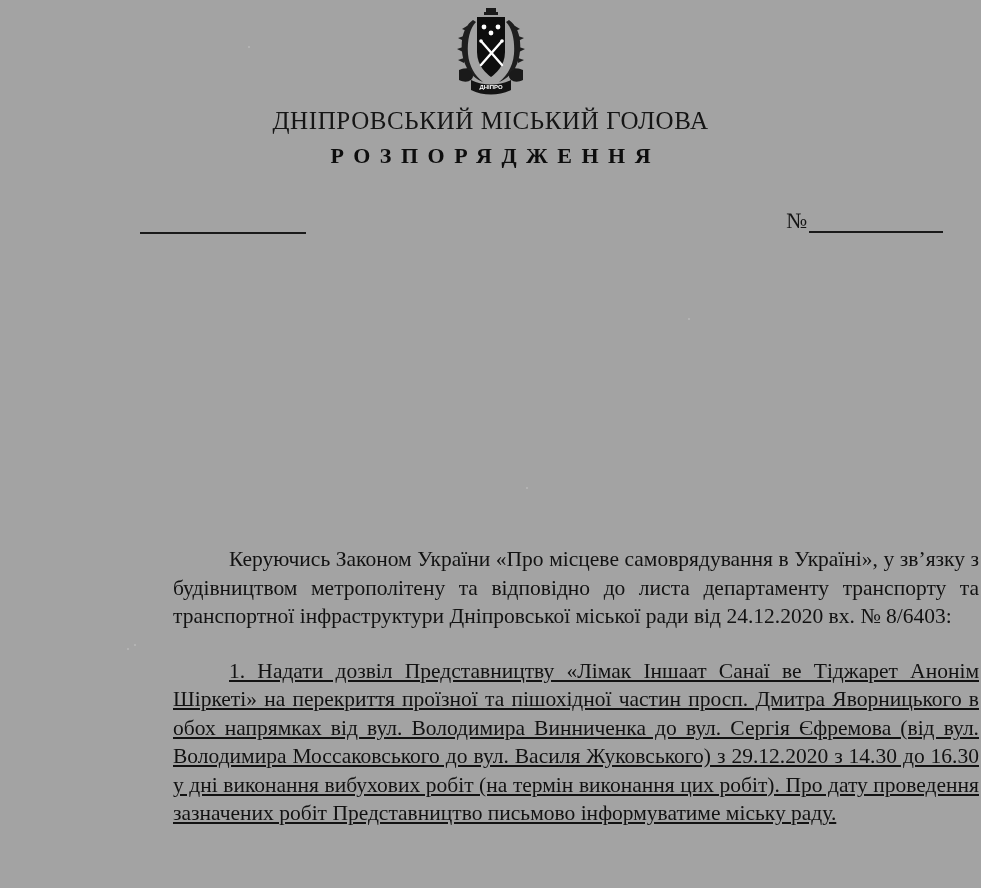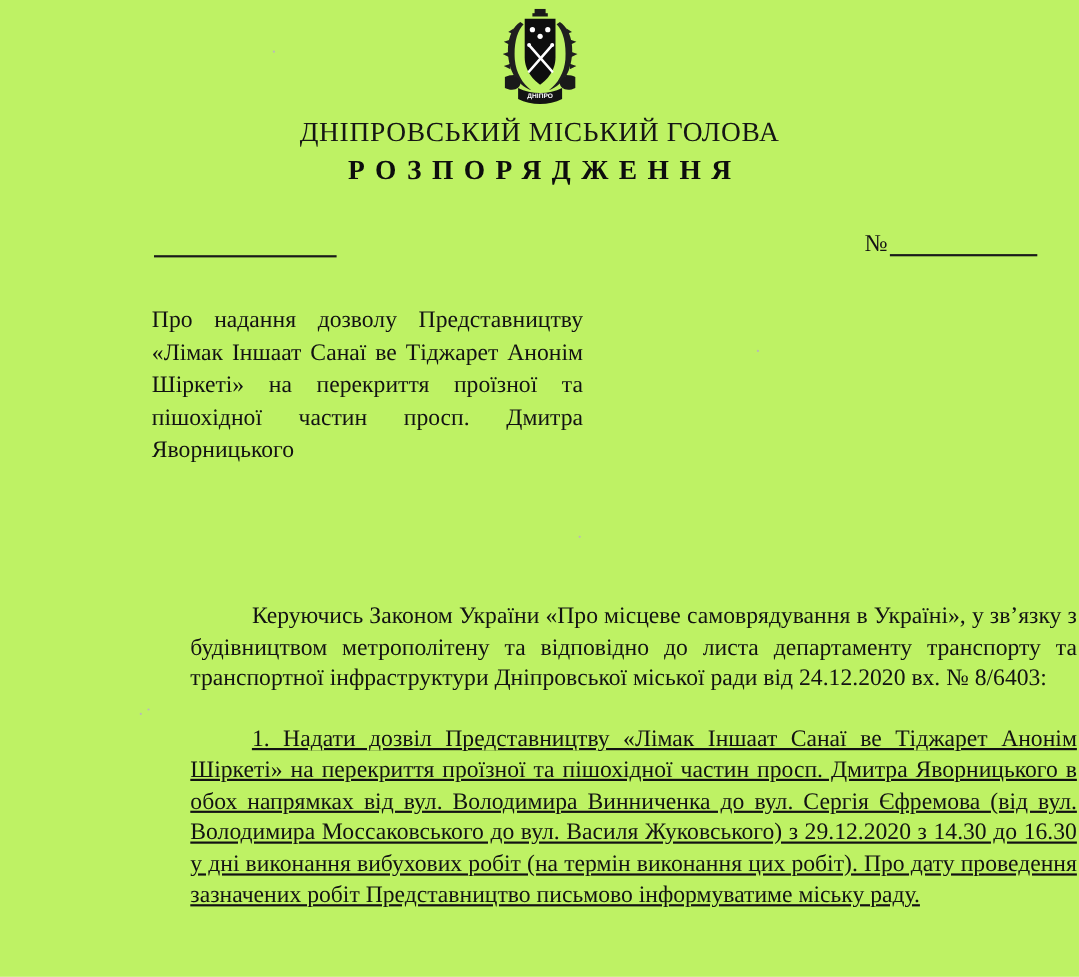--- a/index.html
+++ b/index.html
@@ -14,21 +14,21 @@
     overflow: hidden;
     font-family: "Liberation Serif", "DejaVu Serif", serif;
     color: #111111;
     position: relative;
   }
 
   .page {
     position: relative;
     width: 981px;
     height: 888px;
-    background: #bef264;
+    background: #a3a3a3;
   }
 
   
   .emblem-wrap {
     position: absolute;
     left: 0;
     right: 0;
     top: 8px;
     display: flex;
     justify-content: center;
@@ -49,21 +49,21 @@
   }
   .org-title {
     font-size: 25px;
     line-height: 30px;
     letter-spacing: 0.6px;
     color: #151515;
     white-space: nowrap;
   }
   .doc-type {
     margin-top: 5px;
-    font-size: 25px;
+    font-size: 22px;
     line-height: 30px;
     font-weight: bold;
     letter-spacing: 9.5px;
     text-indent: 9.5px;
     color: #0d0d0d;
     white-space: nowrap;
   }
 
   
   .meta-row {
@@ -192,23 +192,20 @@
   </div>
 
   <div class="meta-row">
     <div class="rule-date"></div>
     <div class="num-group">
       <span class="num-label">№</span>
       <span class="rule-num"></span>
     </div>
   </div>
 
-  <div class="subject">
-    <p>Про надання дозволу Представництву «Лімак Іншаат Санаї ве Тіджарет Анонім Шіркеті» на перекриття проїзної та пішохідної частин просп. Дмитра Яворницького</p>
-  </div>
 
   <div class="body">
     <p>Керуючись Законом України «Про місцеве самоврядування в Україні», у зв’язку з будівництвом метрополітену та відповідно до листа департаменту транспорту та транспортної інфраструктури Дніпровської міської ради від 24.12.2020 вх. № 8/6403:</p>
     <p>1. Надати дозвіл Представництву «Лімак Іншаат Санаї ве Тіджарет Анонім Шіркеті» на перекриття проїзної та пішохідної частин просп. Дмитра Яворницького в обох напрямках від вул. Володимира Винниченка до вул. Сергія Єфремова (від вул. Володимира Моссаковського до вул. Василя Жуковського) з 29.12.2020 з 14.30 до 16.30 у дні виконання вибухових робіт (на термін виконання цих робіт). Про дату проведення зазначених робіт Представництво письмово інформуватиме міську раду.</p>
   </div>
 
   <div class="speck" style="left:248px; top:46px;"></div>
   <div class="speck" style="left:688px; top:318px;"></div>
   <div class="speck" style="left:526px; top:487px;"></div>
   <div class="speck" style="left:134px; top:644px;"></div>

